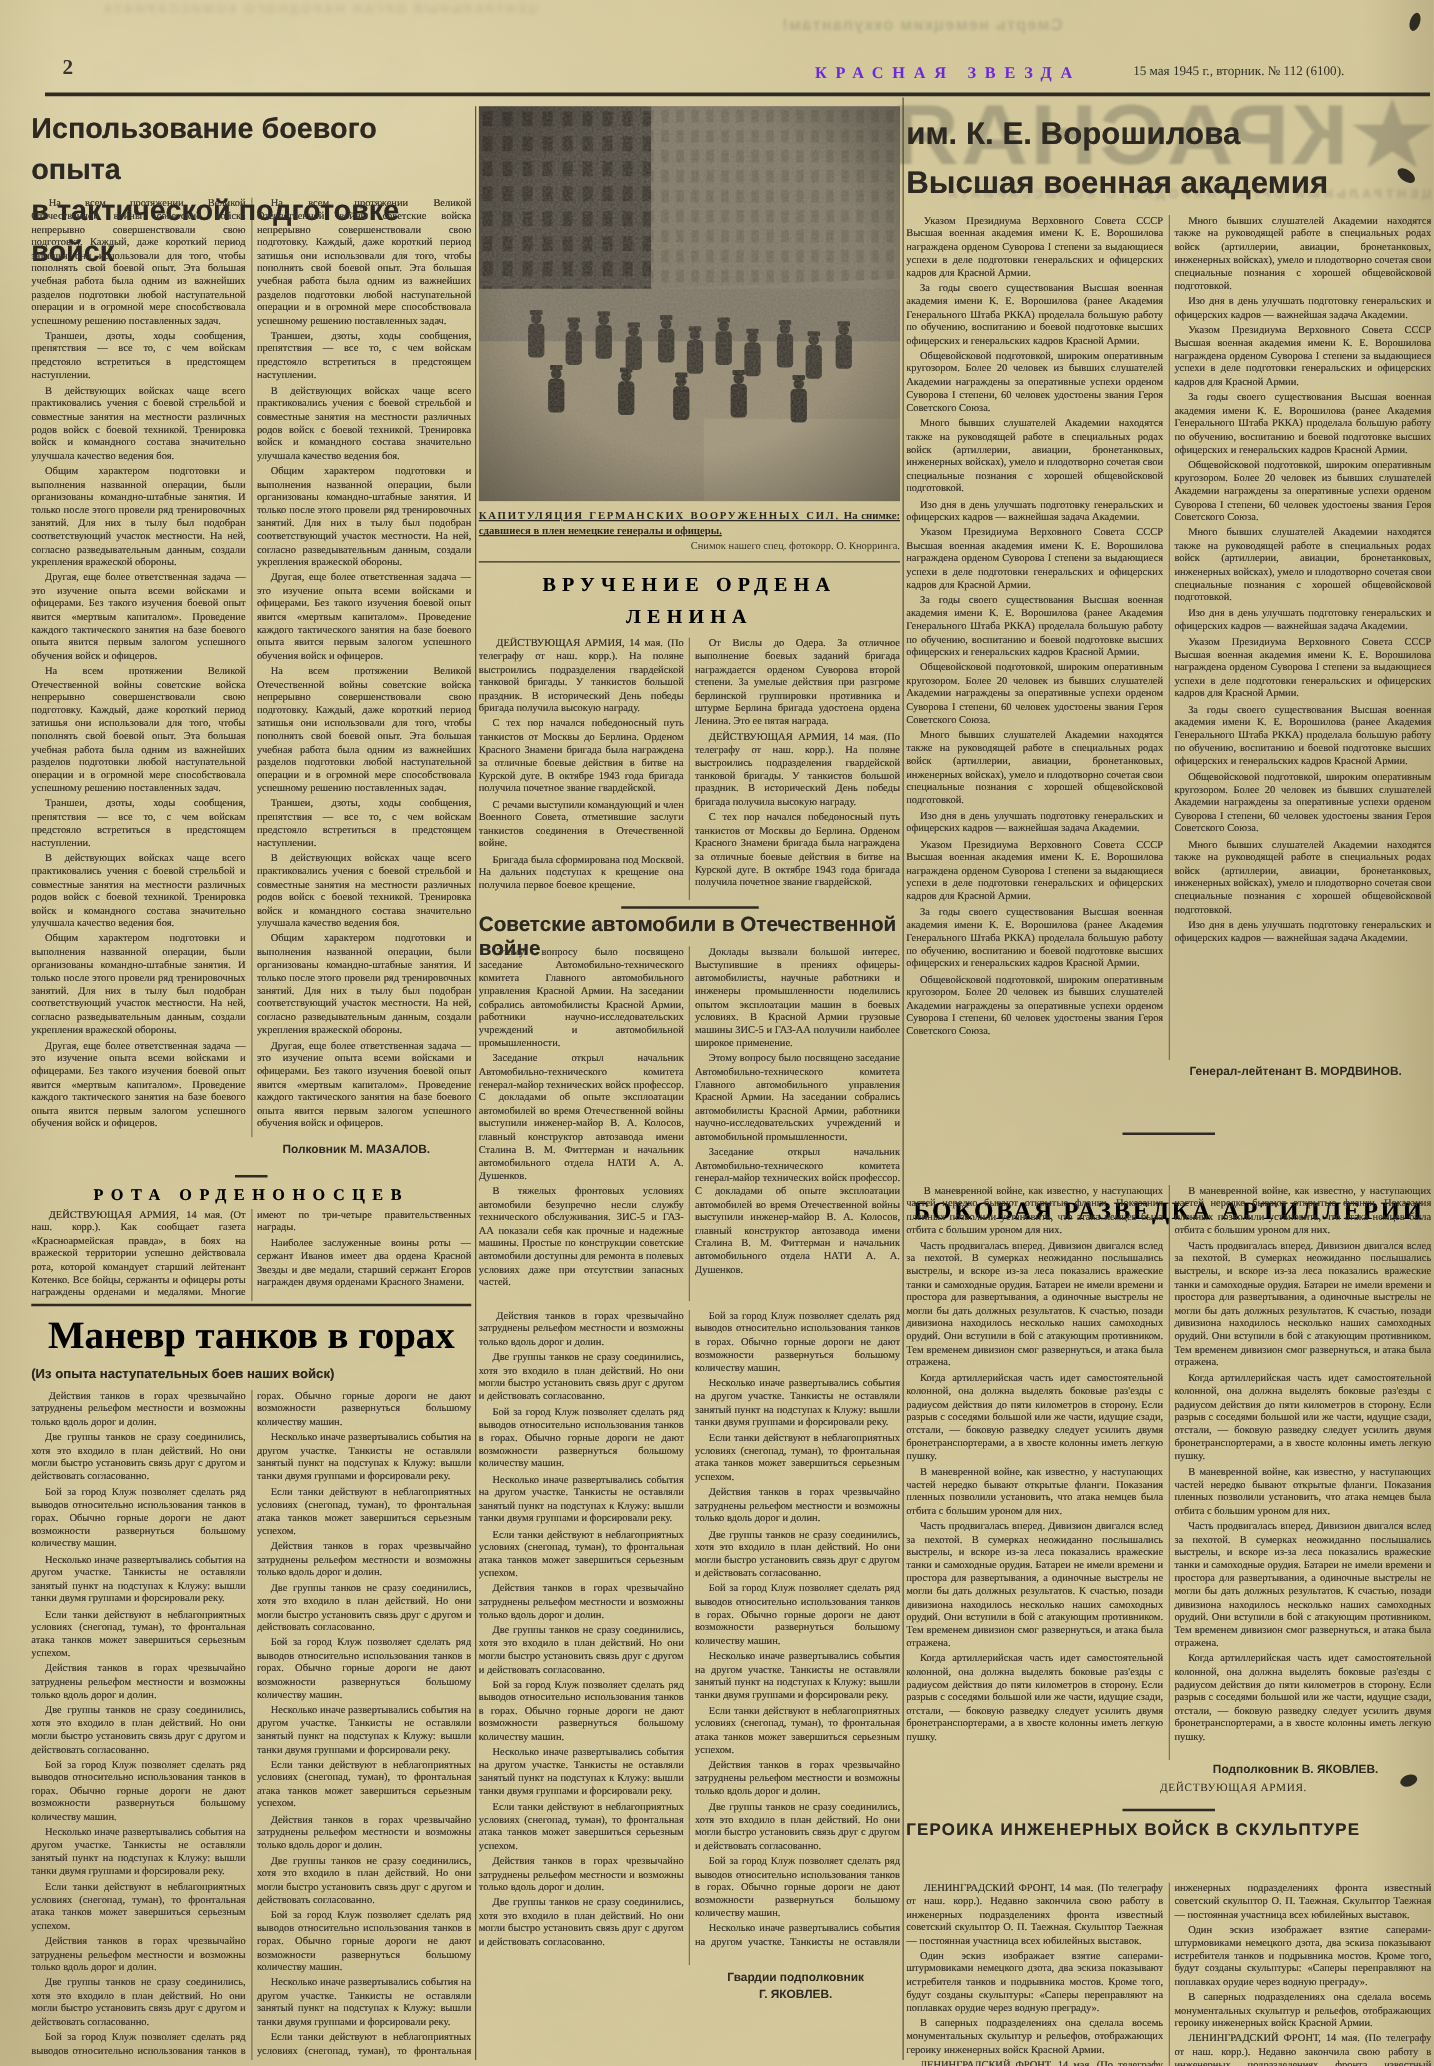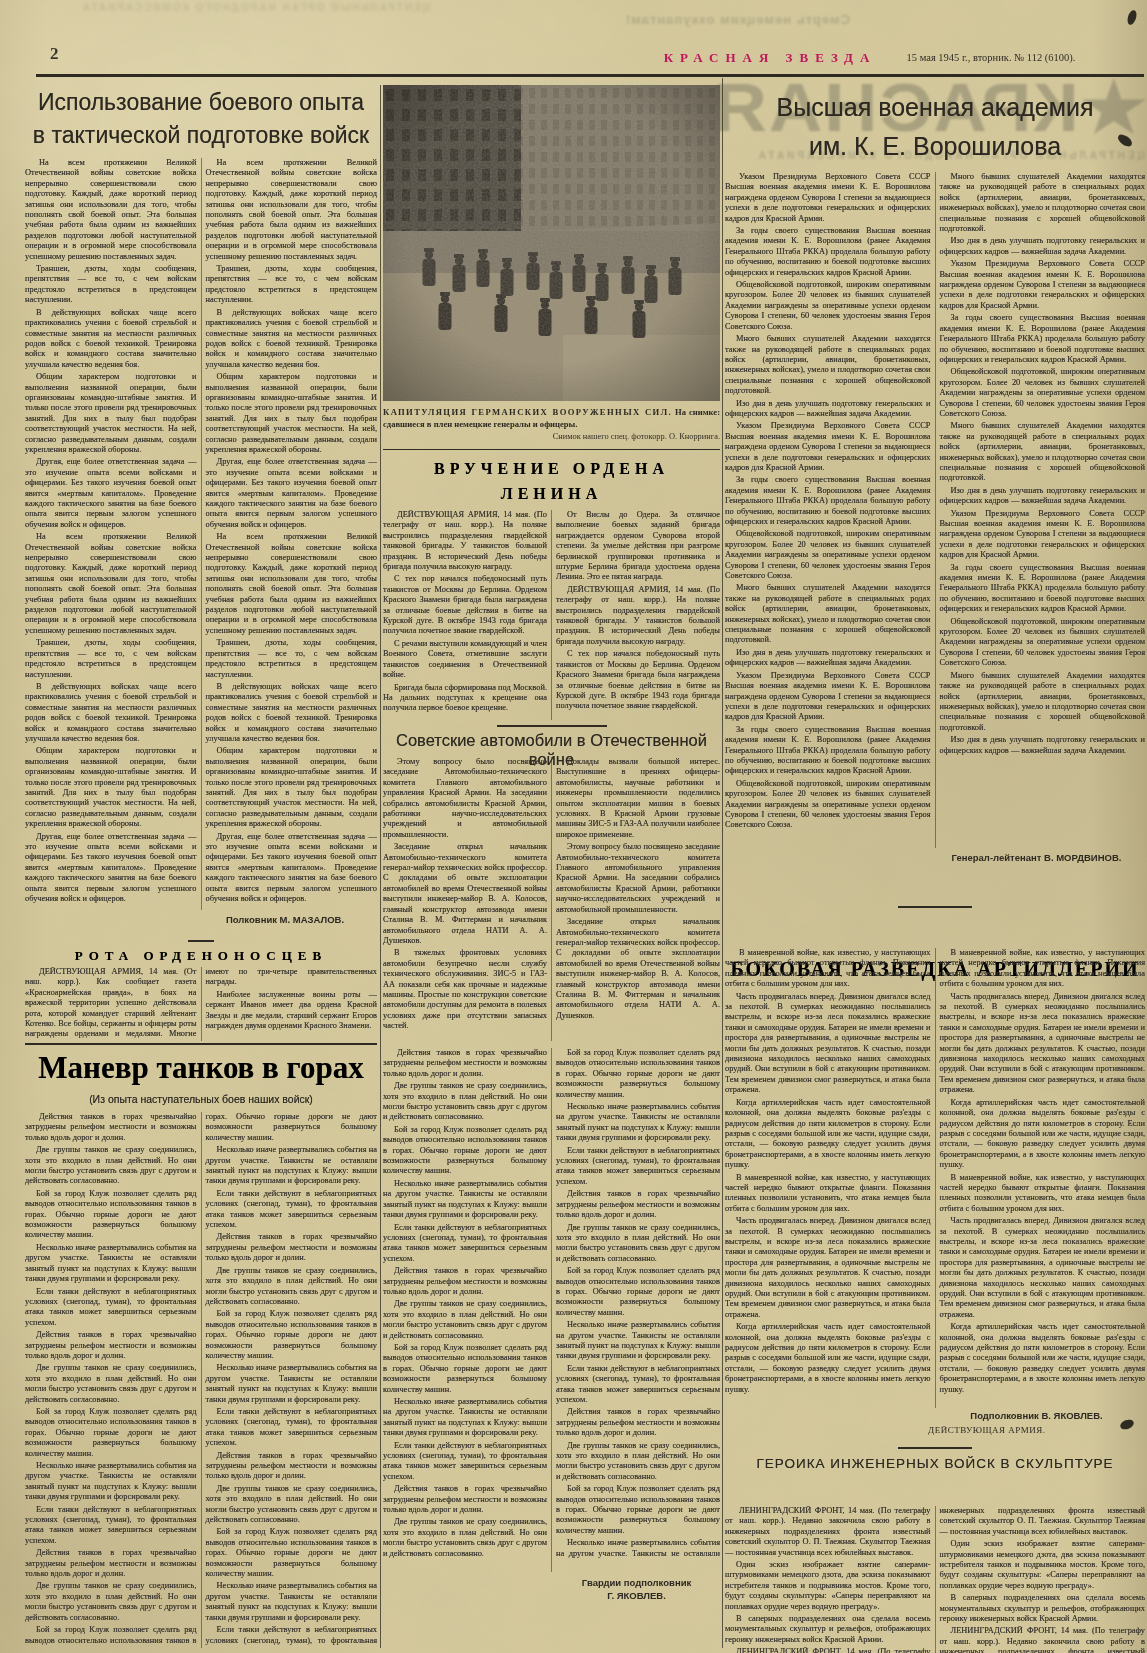--- a/index.html
+++ b/index.html
@@ -21,35 +21,35 @@
   .ghost{position:absolute;z-index:2;transform:scaleX(-1);color:rgba(88,88,74,.34);
          filter:blur(1.1px);white-space:nowrap;overflow:hidden;pointer-events:none;
          font-family:"Liberation Sans",sans-serif;font-weight:bold;}
   .ghost-nameplate{left:700px;top:58px;width:447px;height:108px;font-size:74px;line-height:100px;letter-spacing:2px;transform:scaleX(-1) scaleY(.92);}
   .ghost-subline{left:725px;top:150px;width:420px;font-size:10px;letter-spacing:3px;color:rgba(88,88,74,.28);}
   .ghost-slogan{left:420px;top:12px;width:430px;font-size:13px;letter-spacing:1px;color:rgba(88,92,74,.25);}
   .ghost-topline{left:40px;top:2px;width:390px;font-size:10px;letter-spacing:2px;color:rgba(88,92,74,.16);filter:blur(1.6px);}
 
   
   .pagenum{left:50px;top:44px;font-size:17px;font-weight:bold;z-index:3;}
-  .masthead{left:652px;top:50px;width:236px;text-align:center;font-weight:bold;font-size:13px;letter-spacing:7px;z-index:3;color:#be185d;}
+  .masthead{left:652px;top:50px;width:236px;text-align:left;font-weight:bold;font-size:13px;letter-spacing:7px;z-index:3;color:#6d28d9;}
   .dateline{right:6px;top:52px;width:300px;text-align:center;font-size:10.5px;z-index:3;color:#332f27;}
   .rule{background:#2f2b23;z-index:3;}
   .vrule{background:rgba(47,43,35,.75);width:1px;z-index:3;}
 
   
   .block{position:absolute;z-index:3;}
   .body2col{
     column-count:2;column-gap:9px;column-rule:1px solid rgba(52,47,38,.55);column-fill:auto;
     text-align:justify;overflow:hidden;font-size:8.4px;line-height:10.4px;
     text-shadow:0 0 .4px rgba(58,54,47,.75);hyphens:auto;
   }
   .body2col p{margin:0 0 2px 0;text-indent:11px;}
   .body2col p.first{text-indent:14px;}
-  .hl-sans{font-family:"Liberation Sans",sans-serif;font-weight:normal;color:#2d2922;text-align:center;text-shadow:0 0 .5px rgba(45,41,34,.6);}
+  .hl-sans{font-family:"Liberation Sans",sans-serif;font-weight:bold;color:#2d2922;text-align:left;text-shadow:0 0 .5px rgba(45,41,34,.6);}
   .hl-serif{font-family:"Liberation Serif",serif;font-weight:bold;color:#000000;text-align:center;text-shadow:0 0 .5px rgba(45,41,34,.6);}
   .byline{font-family:"Liberation Sans",sans-serif;font-weight:bold;font-size:9.5px;color:#2d2922;text-align:center;z-index:4;}
   .smallcaps-line{font-size:9px;color:#2d2922;letter-spacing:.5px;}
 
   .caption{font-weight:bold;font-size:8.6px;line-height:12px;text-align:justify;color:#2d2922;}
   .caption .lead{letter-spacing:1.4px;}
   .credit{font-size:8.4px;text-align:right;color:#332f27;}
 
   
   .blot{position:absolute;background:#1f1c16;border-radius:50%;z-index:5;opacity:.9;}
@@ -204,21 +204,21 @@
       <use href="#fig" x="62" y="216" transform="scale(1)"></use>
       <use href="#fig" x="118" y="218"></use>
         <use href="#fig" x="162" y="222"></use>
       <use href="#fig" x="208" y="220"></use>
         <use href="#fig" x="256" y="224"></use>
     </g>
     <rect width="337" height="316" filter="url(#pgrain)"></rect>
     <rect width="337" height="316" fill="url(#vig)"></rect>
   </svg>
 </div>
-<div class="block caption" style="left:383px;top:406px;width:337px;">
+<div class="block caption" style="left:383px;top:406px;width:337px;text-decoration:underline;">
   <span class="lead">КАПИТУЛЯЦИЯ ГЕРМАНСКИХ ВООРУЖЕННЫХ СИЛ.</span><span> На снимке: сдавшиеся в плен немецкие генералы и офицеры.</span>
 </div>
 <div class="block credit" style="left:383px;top:432px;width:337px;">Снимок нашего спец. фотокорр. О. Кнорринга.</div>
 <div class="abs rule" style="left:383px;top:449px;width:337px;height:1px;"></div>
 
 <div class="block hl-serif" style="left:383px;top:456px;width:337px;font-size:16px;line-height:25px;letter-spacing:5px;">
   <div>ВРУЧЕНИЕ ОРДЕНА ЛЕНИНА</div>
 </div>
 <div class="block body2col" style="left:383px;top:510px;width:337px;height:210px;">
     <p class="first">ДЕЙСТВУЮЩАЯ АРМИЯ, 14 мая. (По телеграфу от наш. корр.). На поляне выстроились подразделения гвардейской танковой бригады. У танкистов большой праздник. В исторический День победы бригада получила высокую награду.</p>
@@ -266,22 +266,22 @@
     <p>Две группы танков не сразу соединились, хотя это входило в план действий. Но они могли быстро установить связь друг с другом и действовать согласованно.</p>
     <p>Бой за город Клуж позволяет сделать ряд выводов относительно использования танков в горах. Обычно горные дороги не дают возможности развернуться большому количеству машин.</p>
     <p>Несколько иначе развертывались события на другом участке. Танкисты не оставляли занятый пункт на подступах к Клужу: вышли танки двумя группами и форсировали реку.</p>
   </div>
 <div class="abs byline" style="left:553px;top:1576px;width:167px;line-height:13px;">
   <div>Гвардии подполковник</div>
   <div>Г. ЯКОВЛЕВ.</div>
 </div>
 
 <div class="block hl-sans" style="left:725px;top:88px;width:420px;font-size:25px;line-height:39px;">
+  <div>им. К. Е. Ворошилова</div>
   <div>Высшая военная академия</div>
-  <div>им. К. Е. Ворошилова</div>
 </div>
 <div class="block body2col" style="left:725px;top:172px;width:420px;height:676px;">
     <p class="first">Указом Президиума Верховного Совета СССР Высшая военная академия имени К. Е. Ворошилова награждена орденом Суворова I степени за выдающиеся успехи в деле подготовки генеральских и офицерских кадров для Красной Армии.</p>
     <p>За годы своего существования Высшая военная академия имени К. Е. Ворошилова (ранее Академия Генерального Штаба РККА) проделала большую работу по обучению, воспитанию и боевой подготовке высших офицерских и генеральских кадров Красной Армии.</p>
     <p>Общевойсковой подготовкой, широким оперативным кругозором. Более 20 человек из бывших слушателей Академии награждены за оперативные успехи орденом Суворова I степени, 60 человек удостоены звания Героя Советского Союза.</p>
     <p>Много бывших слушателей Академии находятся также на руководящей работе в специальных родах войск (артиллерии, авиации, бронетанковых, инженерных войсках), умело и плодотворно сочетая свои специальные познания с хорошей общевойсковой подготовкой.</p>
     <p>Изо дня в день улучшать подготовку генеральских и офицерских кадров — важнейшая задача Академии.</p>
     <p>Указом Президиума Верховного Совета СССР Высшая военная академия имени К. Е. Ворошилова награждена орденом Суворова I степени за выдающиеся успехи в деле подготовки генеральских и офицерских кадров для Красной Армии.</p>
     <p>За годы своего существования Высшая военная академия имени К. Е. Ворошилова (ранее Академия Генерального Штаба РККА) проделала большую работу по обучению, воспитанию и боевой подготовке высших офицерских и генеральских кадров Красной Армии.</p>
     <p>Общевойсковой подготовкой, широким оперативным кругозором. Более 20 человек из бывших слушателей Академии награждены за оперативные успехи орденом Суворова I степени, 60 человек удостоены звания Героя Советского Союза.</p>

